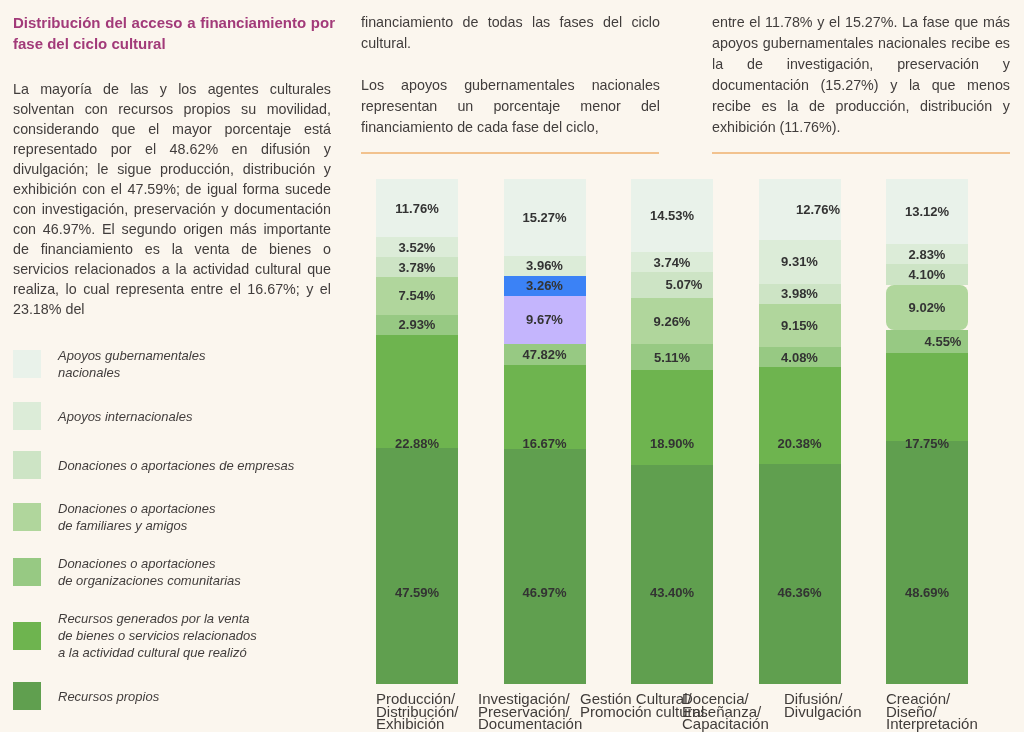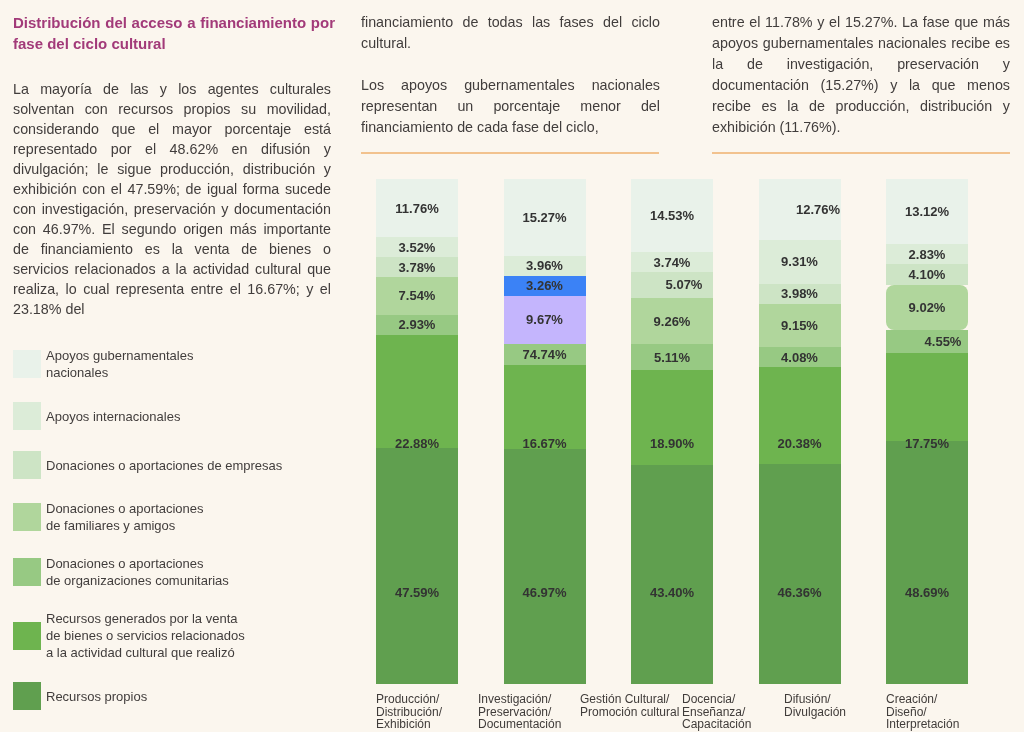--- a/index.html
+++ b/index.html
@@ -26,33 +26,33 @@
   .col-mid { left:361px; top:12px; width:299px; }
   .col-right { left:712px; top:12px; width:298px; }
   .body-para { font-size:14.3px; line-height:21px; text-align:justify; }
   .para-gap { margin-top:21px; }
   .rule { height:2px; width:298px; top:152px; background:#f2c28e; }
   .rule-mid { left:361px; }
   .rule-right { left:712px; }
 
   
   .legend { left:13px; top:347px; width:335px; display:flex; flex-direction:column; gap:21px; }
-  .legend-item { display:flex; align-items:center; gap:5px; }
+  .legend-item { display:flex; align-items:center; gap:17px;font-style:italic; }
   .swatch { width:28px; height:28px; flex:0 0 28px; }
   .legend-label { font-size:13px; line-height:17px; white-space:pre-line; }
 
   
   .chart { left:376px; top:179px; width:592px; }
   .bars { display:flex; justify-content:space-between; height:505px; }
   .bar { width:82px; display:flex; flex-direction:column; position:relative; }
   .seg { min-height:20px; display:flex; align-items:center; justify-content:center; }
   .seg-label { font-size:13px; font-weight:bold; color:#333333; }
   .row-label { position:absolute; left:0; right:0; text-align:center; transform:translateY(-50%); }
   .cats { display:flex; justify-content:space-between; margin-top:9px; }
-  .cat { width:82px; font-size:12px; line-height:12.5px; white-space:pre; color:#403c3a; }
+  .cat { width:82px; font-size:15px; line-height:12.5px; white-space:pre; color:#403c3a; }
 </style>
 </head>
 <body style="background: rgb(251, 246, 238); color: rgb(65, 61, 60);">
 
 <h1 class="abs page-title" style="color: rgb(162, 58, 121);">Distribución del acceso a financiamiento por fase del ciclo cultural</h1>
 
 <p class="abs col-left-para">La mayoría de las y los agentes culturales solventan con recursos propios su movilidad, considerando que el mayor porcentaje está representado por el 48.62% en difusión y divulgación; le sigue producción, distribución y exhibición con el 47.59%; de igual forma sucede con investigación, preservación y documentación con 46.97%. El segundo origen más importante de financiamiento es la venta de bienes o servicios relacionados a la actividad cultural que realiza, lo cual representa entre el 16.67%; y el 23.18% del</p>
 
 <div class="abs legend">
     <div class="legend-item">
@@ -131,21 +131,21 @@
         <div class="seg" style="background: rgb(220, 236, 216); flex: 3.96 1 0px;">
           <span class="seg-label">3.96%</span>
         </div>
         <div class="seg" style="background: #3b82f6; flex: 3.26 1 0px;">
           <span class="seg-label">3.26%</span>
         </div>
         <div class="seg" style="background: #c4b5fd; flex: 9.67 1 0px;">
           <span class="seg-label">9.67%</span>
         </div>
         <div class="seg" style="background: rgb(151, 201, 131); flex: 4.2 1 0px;">
-          <span class="seg-label">74.74%</span>
+          <span class="seg-label">47.82%</span>
         </div>
         <span class="seg-label row-label" style="top: 52.3%;">16.67%</span>
         <div class="seg" style="background: rgb(110, 180, 79); flex: 16.67 1 0px;"></div>
         <span class="seg-label row-label" style="top: 81.8%;">46.97%</span>
         <div class="seg" style="background: rgb(96, 159, 79); flex: 46.97 1 0px;"></div>
       </div>
       <div class="bar">
         <div class="seg" style="background: rgb(233, 242, 234); flex: 14.53 1 0px;">
           <span class="seg-label">14.53%</span>
         </div>

